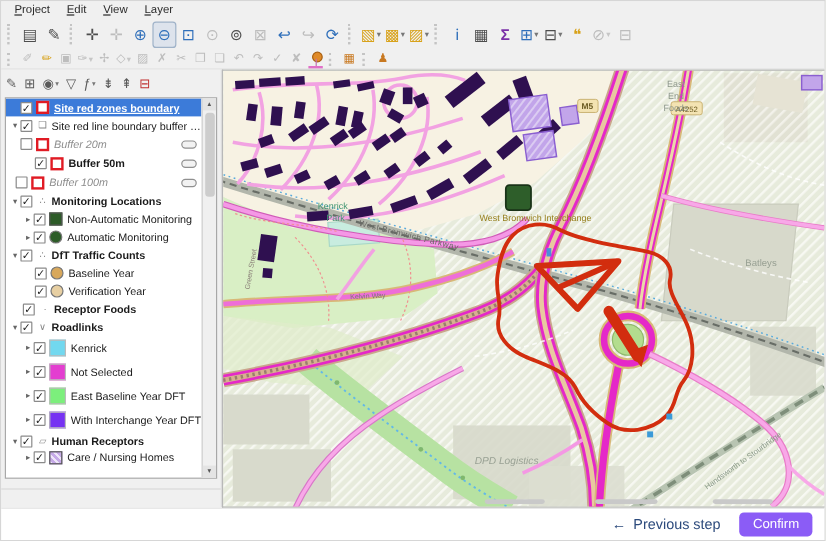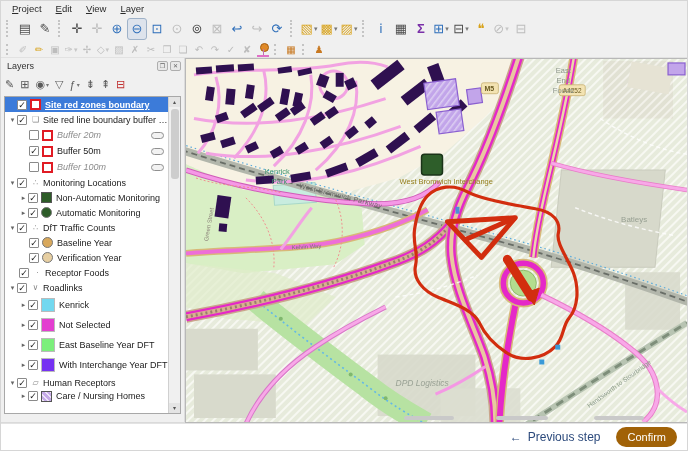--- a/index.html
+++ b/index.html
@@ -56,21 +56,21 @@
   .cb{width:10px;height:10px;border:1px solid #8a8a8a;background:#fff;border-radius:1px;font-size:9px;line-height:9px;text-align:center;color:#222;margin-right:3px;flex:0 0 auto;}
   .row.sel .cb{color:#222;}
   .gicon{width:11px;font-size:8px;color:#888;text-align:center;margin-right:2px;flex:0 0 auto;}
   .swatch{flex:0 0 auto;margin-right:4px;}
   .sw-red{width:11px;height:11px;background:#fff;border:2px solid #e01b24;}
   .sw-sq{width:11px;height:11px;border:1px solid #555;}
   .sw-ci{width:11px;height:11px;border:1px solid #777;border-radius:50%;}
   .sw-big{width:14px;height:14px;border:1px solid #bbb;}
   .hatched{background-image:repeating-linear-gradient(45deg,rgba(255,255,255,.7) 0 1.5px,transparent 1.5px 4px);}
   .lbl{overflow:hidden;text-overflow:ellipsis;}
-  .lbl.b{font-weight:normal;}
+  .lbl.b{font-weight:bold;}
   .lbl.ig{font-style:italic;color:#8c8c8c;}
   .oval{margin-left:auto;margin-right:4px;width:13px;height:7px;border:1px solid #909090;border-radius:4px;background:#f2f2f2;flex:0 0 auto;}
   .vscroll{position:absolute;right:0;top:0;bottom:0;width:12px;background:#f0f0f0;border-left:1px solid #d0d0d0;display:flex;flex-direction:column;align-items:center;}
   .vs-arrow{font-size:6px;color:#555;height:10px;line-height:10px;width:100%;text-align:center;background:#e4e4e4;}
   .vs-thumb{width:8px;height:70px;background:#cdcdcd;border-radius:3px;margin-top:2px;}
   .vs-spacer{flex:1;}
   .panel-rest{flex:1;border-top:1px solid #dadada;margin-top:8px;}
 
   
   .map-area{flex:1;position:relative;background:#e8ece0;border:1px solid #b8b8b8;border-right:none;min-width:0;}
@@ -241,25 +241,20 @@
       </span>
     <span class="handle"></span>
     <span class="tbtn orange">
         <span class="g">♟</span>
       </span>
   </div>
 
   <div class="main">
 
     <div class="panel">
-      <div class="panel-header">
-        <span class="title">Layers</span>
-        <span class="ph-btn">❐</span>
-        <span class="ph-btn">✕</span>
-      </div>
       <div class="panel-toolbar">
         <span class="pbtn">✎</span>
         <span class="pbtn">⊞</span>
         <span class="pbtn">
             <span>◉</span>
             <span class="caret">▾</span>
           </span>
         <span class="pbtn">
             <span>▽</span>
           </span>
@@ -282,33 +277,33 @@
             <span class="lbl b">Site red zones boundary</span>
           </div>
 
           <div class="row h15">
             <span class="exp">▾</span>
             <span class="cb">✓</span>
             <span class="gicon">❏</span>
             <span class="lbl">Site red line boundary buffer zones</span>
           </div>
 
-          <div class="row h16" style="padding-left:24px">
+          <div class="row h16" style="padding-left:12px">
             <span class="cb"></span>
             <span class="swatch sw-red"></span>
             <span class="lbl ig">Buffer 20m</span>
             <span class="oval"></span>
           </div>
           <div class="row h16" style="padding-left:24px">
             <span class="cb">✓</span>
             <span class="swatch sw-red"></span>
             <span class="lbl b">Buffer 50m</span>
             <span class="oval"></span>
           </div>
-          <div class="row h16" style="padding-left:24px">
+          <div class="row h16" style="padding-left:8px">
             <span class="cb"></span>
             <span class="swatch sw-red"></span>
             <span class="lbl ig">Buffer 100m</span>
             <span class="oval"></span>
           </div>
 
           <div class="row h15">
             <span class="exp">▾</span>
             <span class="cb">✓</span>
             <span class="gicon">∴</span>
@@ -601,16 +596,16 @@
         <span class="h-thumb" style="left:408px;width:50px;"></span>
       </div>
     </div>
   </div>
 
   <div class="footer">
     <span class="prev-link">
       <span>←</span>
       <span>Previous step</span>
     </span>
-    <button class="confirm-btn" style="background-color: #a16207; border-radius: 10px;">Confirm</button>
+    <button class="confirm-btn" style="background-color: #8b5cf6;">Confirm</button>
   </div>
 
 </div>
 
 </body></html>

